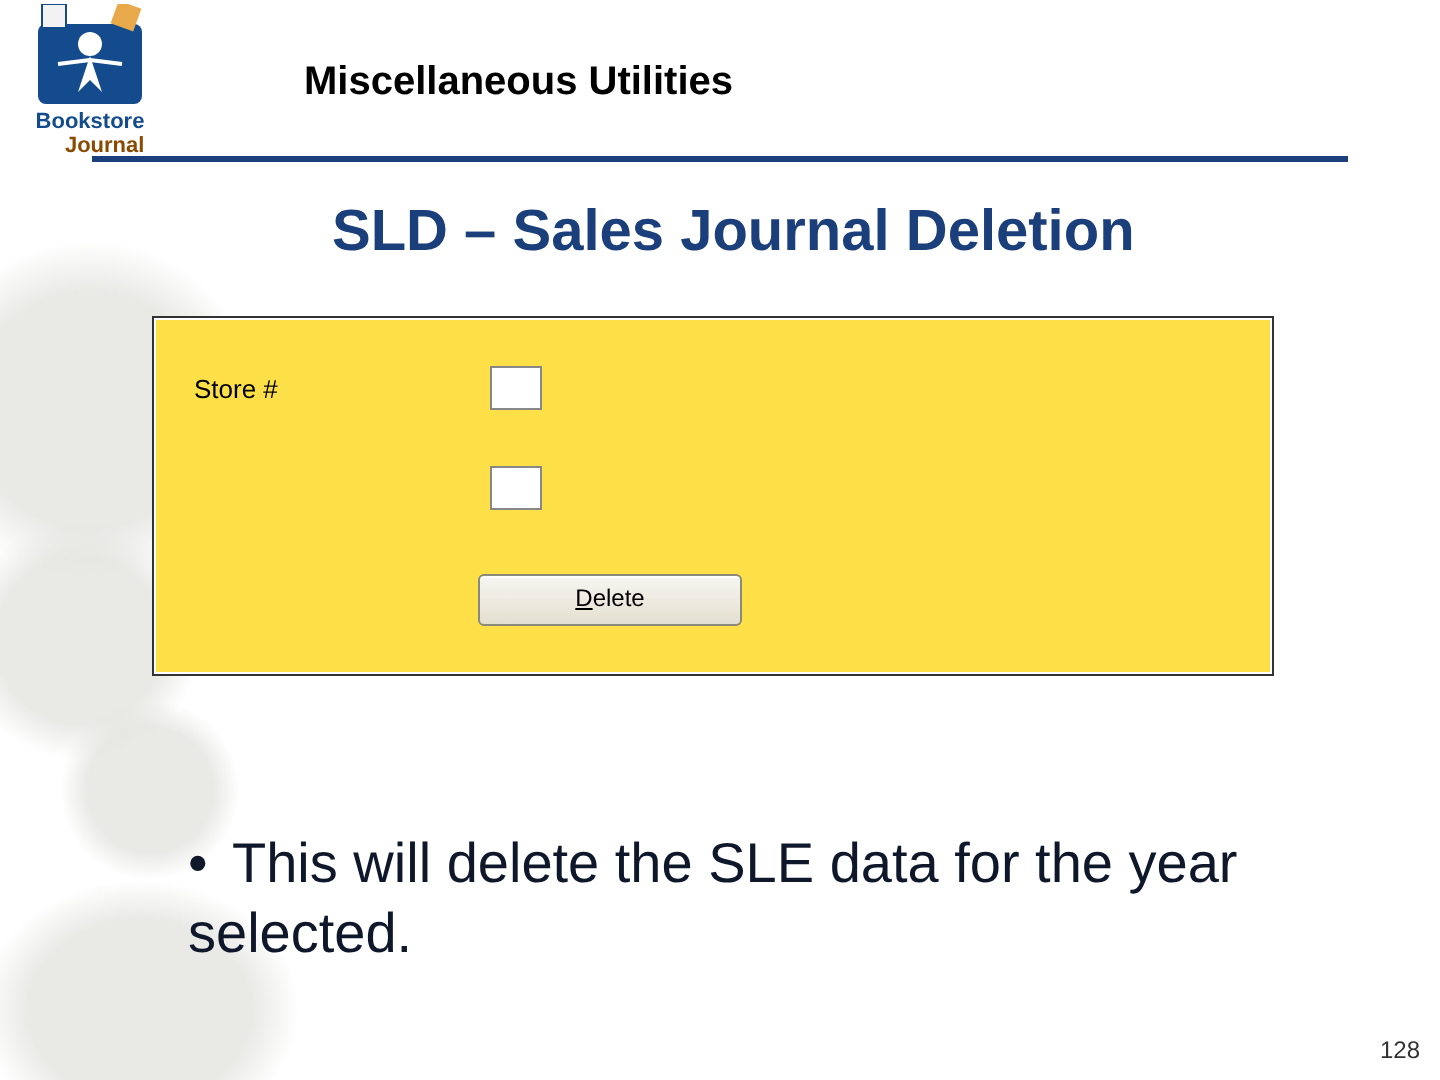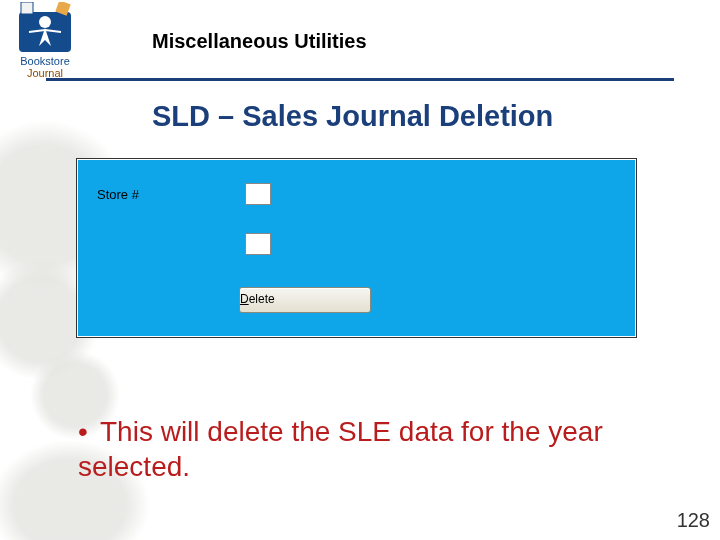--- a/index.html
+++ b/index.html
@@ -2,34 +2,34 @@
 <html><head>
 <meta charset="utf-8">
 <style>
   html,body{margin:0;padding:0}
   body{width:720px;height:540px;font-family:Arial,Helvetica,sans-serif;background:#fff;position:relative;overflow:hidden}
   .slide{position:relative;width:720px;height:540px}
   .bg-streak{position:absolute;border-radius:50%;background:radial-gradient(closest-side,#e0e1dc 0%,#e0e1dc 70%,rgba(224,225,220,0) 100%);opacity:.7}
   .logo{position:absolute;left:6px;top:2px;width:78px;height:88px;display:flex;flex-direction:column;align-items:center}
   .logo-icon{width:60px;height:52px;position:relative}
   .logo-icon svg{display:block}
-  .logo-text{font-size:11px;font-weight:normal;text-align:center;line-height:1.05;margin-top:2px}
+  .logo-text{font-size:11px;font-weight:bold;text-align:right;line-height:1.05;margin-top:2px}
   .logo-text .blue{color:#134b8c}
   .logo-text .orange{color:#8a4b00}
   .title{position:absolute;left:152px;top:30px;font-size:20px;font-weight:bold;color:#000}
   .rule{position:absolute;left:46px;top:78px;width:628px;height:3px;background:#1b3f7a}
-  .subtitle{position:absolute;left:152px;top:100px;font-size:29px;font-weight:bold;color:#1b3f7a}
-  .dialog{position:absolute;left:76px;top:158px;width:559px;height:178px;background:#0ea5e9;border:1px solid #333;box-shadow:0 0 0 1px #fff inset}
+  .subtitle{position:absolute;left:166px;top:100px;font-size:29px;font-weight:bold;color:#1b3f7a}
+  .dialog{position:absolute;left:76px;top:158px;width:559px;height:178px;background:#fde047;border:1px solid #333;box-shadow:0 0 0 1px #fff inset}
   .dlg-label{position:absolute;font:13px "Segoe UI",Tahoma,Arial;color:#000}
   .dlg-input{position:absolute;width:24px;height:20px;background:#fff;border:1px solid #888}
-  .win-btn{position:absolute;width:130px;height:24px;background:linear-gradient(#f6f6f2,#e4e0d0);border:1px solid #8a8a7a;border-radius:3px;font:12px "Segoe UI",Tahoma,Arial;color:#000;text-align:left;line-height:22px;box-shadow:0 1px 0 #fff inset;cursor:default}
+  .win-btn{position:absolute;width:130px;height:24px;background:linear-gradient(#f6f6f2,#e4e0d0);border:1px solid #8a8a7a;border-radius:3px;font:12px "Segoe UI",Tahoma,Arial;color:#000;text-align:center;line-height:22px;box-shadow:0 1px 0 #fff inset;cursor:default}
   .win-btn u{text-decoration:underline}
-  .bullet-row{position:absolute;left:78px;top:414px;width:560px;font-size:28px;color:#b91c1c;line-height:1.25}
+  .bullet-row{position:absolute;left:94px;top:414px;width:560px;font-size:28px;color:#0f172a;line-height:1.25}
   .bullet-row .dot{display:inline-block;width:22px}
-  .pagenum{position:absolute;right:10px;bottom:8px;font-size:20px;color:#333}
+  .pagenum{position:absolute;right:10px;bottom:8px;font-size:12px;color:#333}
 </style>
 </head>
 <body>
 
 <div class="slide">
 
   <div class="bg-streak" style="left:-40px;top:120px;width:170px;height:170px"></div>
   <div class="bg-streak" style="left:-20px;top:260px;width:120px;height:120px"></div>
   <div class="bg-streak" style="left:30px;top:350px;width:90px;height:90px"></div>
   <div class="bg-streak" style="left:-10px;top:440px;width:160px;height:130px"></div>

